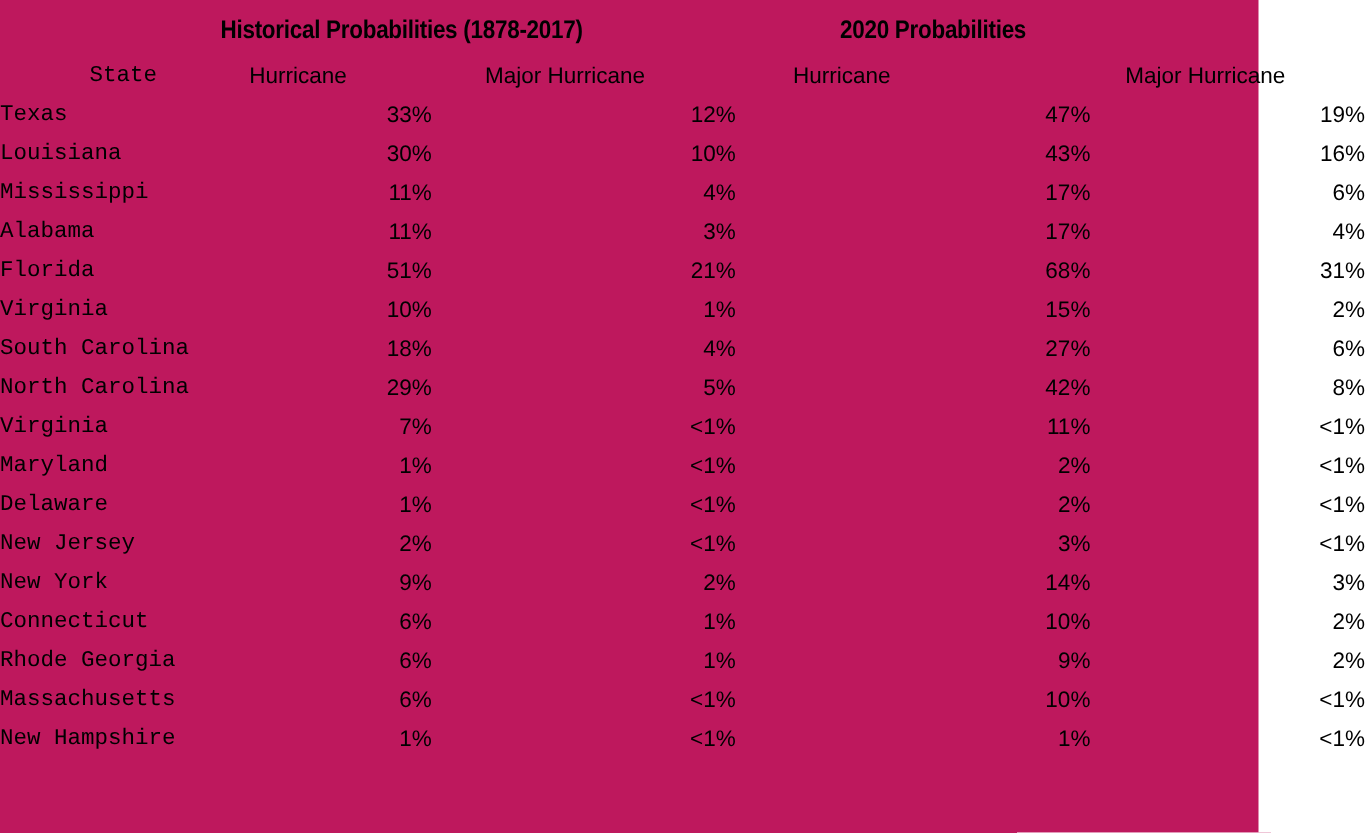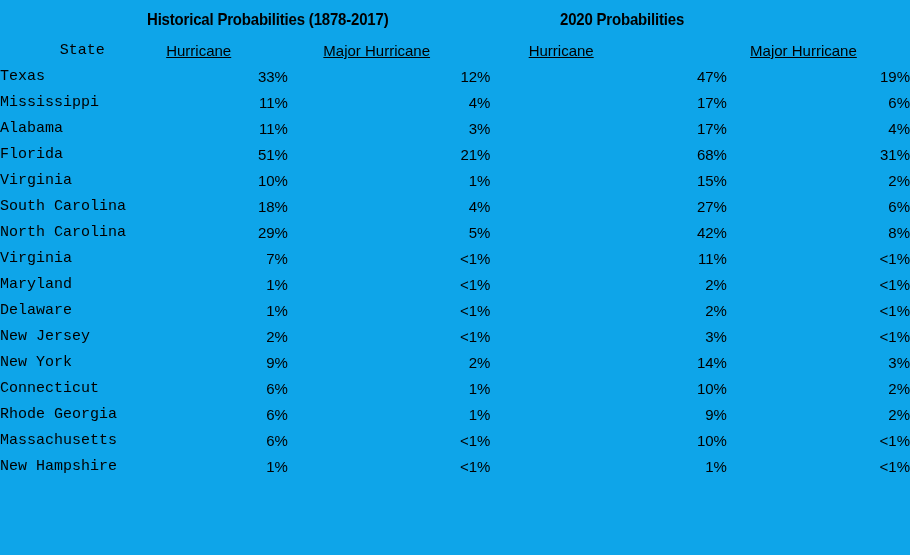--- a/index.html
+++ b/index.html
@@ -12,23 +12,23 @@
     width: 910px;
     height: 555px;
     overflow: hidden;
     font-family: "Liberation Sans", sans-serif;
     color: #000000;
     -webkit-font-smoothing: antialiased;
   }
 
   #page {
     position: relative;
-    width: 910px;
+    width: 839px;
     height: 555px;
-    background: #0ea5e9;
+    background: #be185d;
   }
 
   
   .group-titles {
     position: absolute;
     top: 9px;
     left: 0;
     width: 910px;
     height: 22px;
   }
@@ -84,21 +84,21 @@
   
   .c1 { width: 113px; padding-right: 7px; }
   
   .c2 { width: 197px; padding-right: 7px; }
   
   .c3 { width: 230px; padding-right: 7px; }
   
   .c4 { width: 178px; padding-right: 6px; }
 
   
-  thead th.col-num { text-align: center; padding-right: 0; text-decoration: underline; }
+  thead th.col-num { text-align: center; padding-right: 0; }
   thead th.c1 { padding-right: 55px; }
   thead th.c2 { padding-right: 25px; }
   thead th.c3 { padding-right: 95px; }
   thead th.c4 { padding-right: 30px; }
 
   thead tr { height: 26px; }
   tbody tr { height: 26px; margin-top: 32px; }
 </style>
 </head>
 <body>
@@ -122,20 +122,27 @@
     </thead>
     <tbody id="table-body">
         <tr>
           <td class="col-state">Texas</td>
           <td class="col-num c1">33%</td>
           <td class="col-num c2">12%</td>
           <td class="col-num c3">47%</td>
           <td class="col-num c4">19%</td>
         </tr>
         <tr>
+          <td class="col-state">Louisiana</td>
+          <td class="col-num c1">30%</td>
+          <td class="col-num c2">10%</td>
+          <td class="col-num c3">43%</td>
+          <td class="col-num c4">16%</td>
+        </tr>
+        <tr>
           <td class="col-state">Mississippi</td>
           <td class="col-num c1">11%</td>
           <td class="col-num c2">4%</td>
           <td class="col-num c3">17%</td>
           <td class="col-num c4">6%</td>
         </tr>
         <tr>
           <td class="col-state">Alabama</td>
           <td class="col-num c1">11%</td>
           <td class="col-num c2">3%</td>

